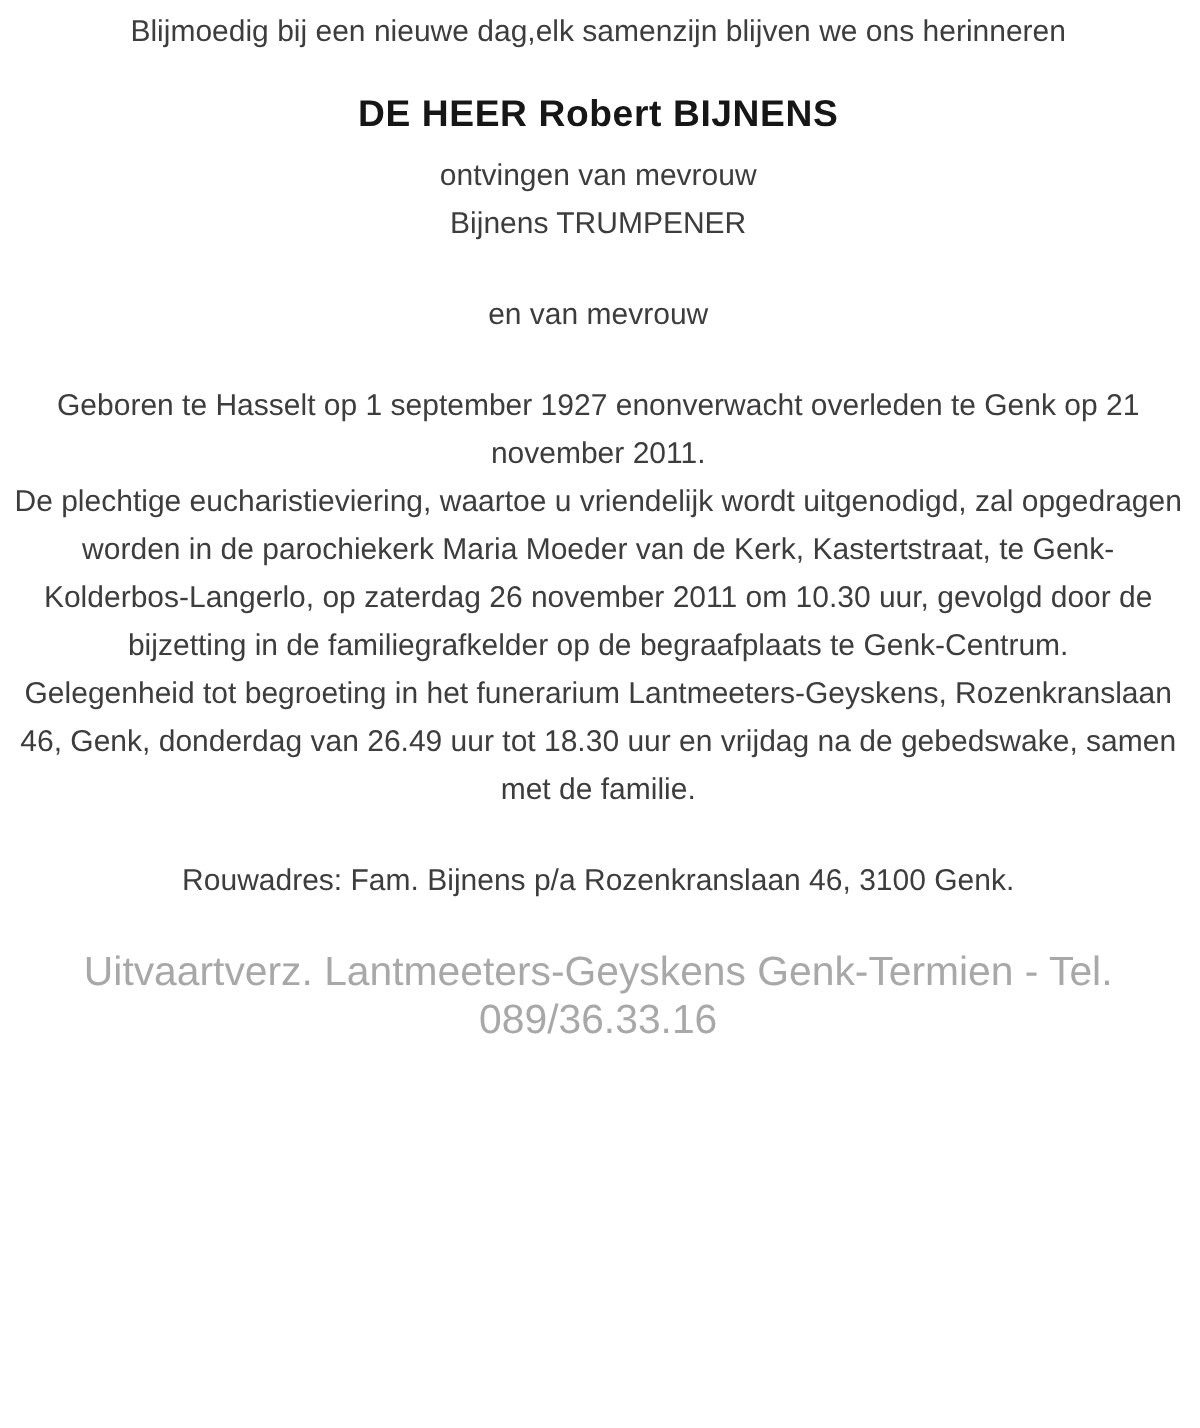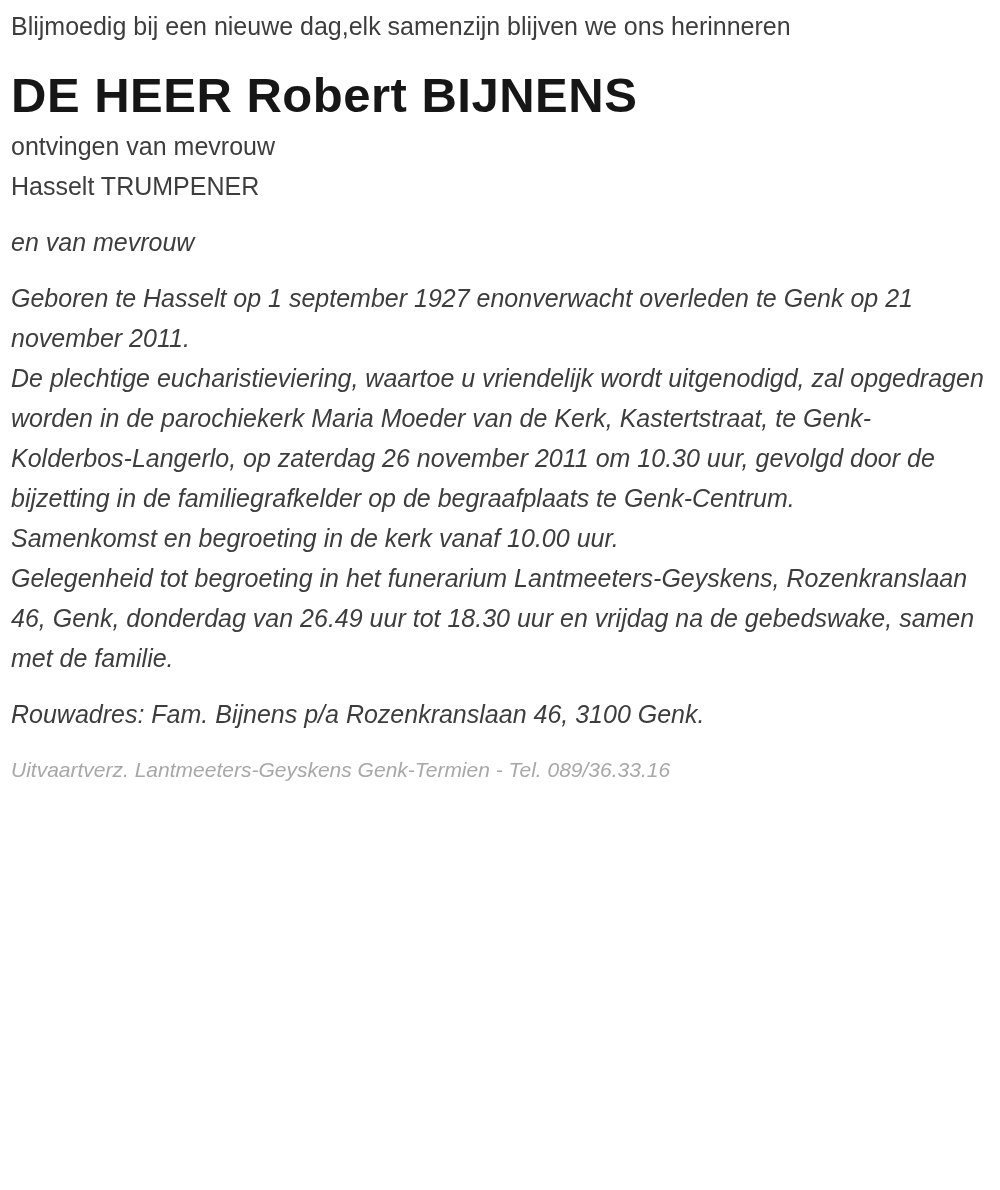--- a/index.html
+++ b/index.html
@@ -9,58 +9,58 @@
     height: 1190px;
     background: #ffffff;
     font-family: "Liberation Sans", sans-serif;
     overflow: hidden;
   }
   .page {
     padding: 6px 14px 0 11px;
     color: var(--text, #3d3d3d);
     font-size: 25px;
     line-height: 40px;
+    text-align: center;
   }
   p { margin: 0; }
-  .gap { margin-top: 16px; font-style: italic; }
+  .gap { margin-top: 36px; }
   .name {
-    font-size: 49px;
+    font-size: 31px;
     line-height: 46px;
     font-weight: 700;
     color: var(--title, #161616);
     margin: 26px 0 8px 0;
     letter-spacing: 0.5px;
   }
   .footer {
     color: var(--footer, #a8a8a8);
-    font-size: 21px;
+    font-size: 34px;
   }
 </style>
 </head>
 <body>
 
 <div class="page">
 
   <p class="intro">Blijmoedig bij een nieuwe dag,elk samenzijn blijven we ons herinneren</p>
 
   <h1 class="name">DE HEER Robert BIJNENS</h1>
 
   <div class="block">
     <p>ontvingen van mevrouw</p>
-    <p>Hasselt TRUMPENER</p>
+    <p>Bijnens TRUMPENER</p>
   </div>
 
   <div class="block gap">
     <p>en van mevrouw</p>
   </div>
 
   <div class="block gap">
     <p>Geboren te Hasselt op 1 september 1927 enonverwacht overleden te Genk op 21 november 2011.</p>
     <p>De plechtige eucharistieviering, waartoe u vriendelijk wordt uitgenodigd, zal opgedragen worden in de parochiekerk Maria Moeder van de Kerk, Kastertstraat, te Genk-Kolderbos-Langerlo, op zaterdag 26 november 2011 om 10.30 uur, gevolgd door de bijzetting in de familiegrafkelder op de begraafplaats te Genk-Centrum.</p>
-    <p>Samenkomst en begroeting in de kerk vanaf 10.00 uur.</p>
     <p>Gelegenheid tot begroeting in het funerarium Lantmeeters-Geyskens, Rozenkranslaan 46, Genk, donderdag van 26.49 uur tot 18.30 uur en vrijdag na de gebedswake, samen met de familie.</p>
   </div>
 
   <p class="gap">Rouwadres: Fam. Bijnens p/a Rozenkranslaan 46, 3100 Genk.</p>
 
 
   <p class="gap footer">Uitvaartverz. Lantmeeters-Geyskens Genk-Termien - Tel. 089/36.33.16</p>
 
 </div>
 

